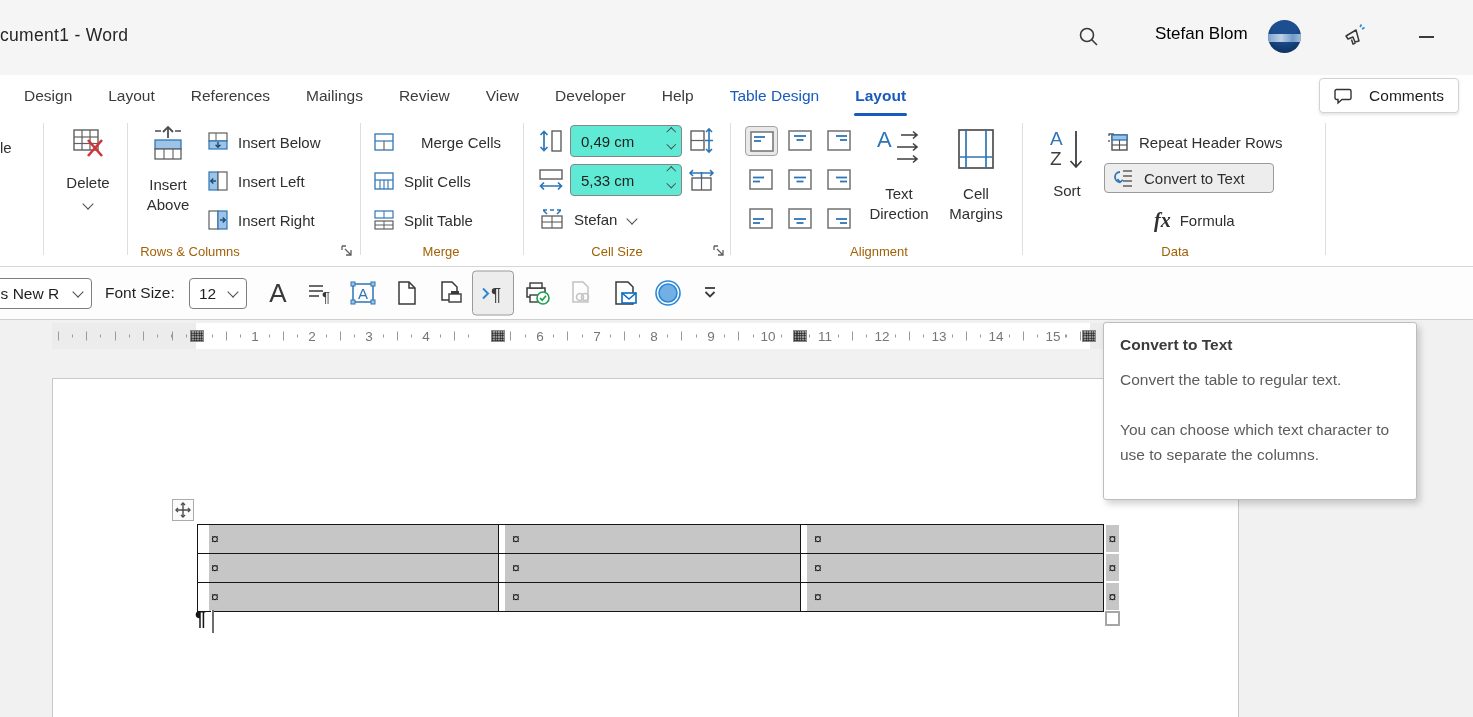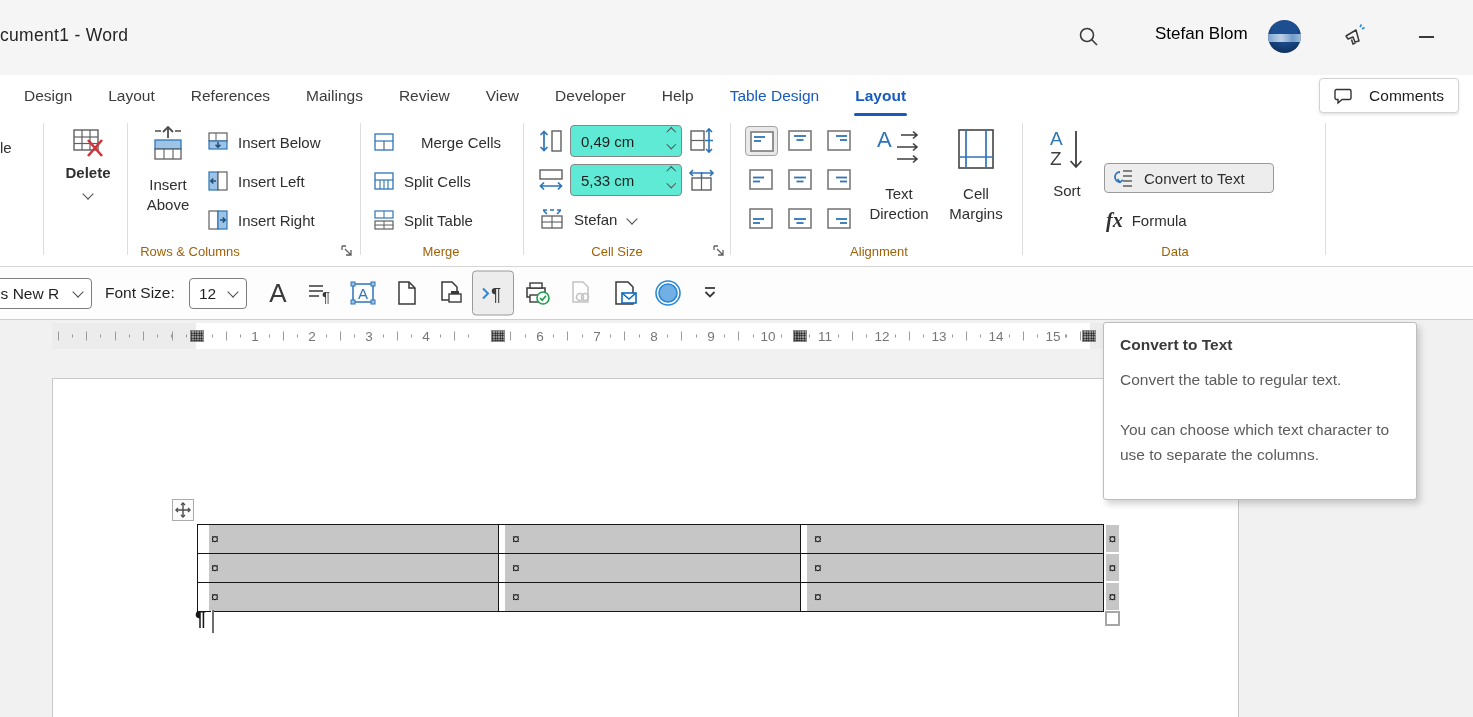--- a/index.html
+++ b/index.html
@@ -155,21 +155,21 @@
       <svg width="34" height="32" viewBox="0 0 34 32">
         <rect x="3" y="3" width="24" height="20" fill="#fff" stroke="#5f5f5f" stroke-width="1.4"></rect>
         <line x1="3" y1="10" x2="27" y2="10" stroke="#5f5f5f" stroke-width="1.2"></line>
         <line x1="3" y1="16.5" x2="27" y2="16.5" stroke="#5f5f5f" stroke-width="1.2"></line>
         <line x1="11" y1="3" x2="11" y2="23" stroke="#5f5f5f" stroke-width="1.2"></line>
         <line x1="19" y1="3" x2="19" y2="23" stroke="#5f5f5f" stroke-width="1.2"></line>
         <line x1="17" y1="13" x2="31" y2="29" stroke="#d13438" stroke-width="2.6"></line>
         <line x1="31" y1="13" x2="17" y2="29" stroke="#d13438" stroke-width="2.6"></line>
       </svg>
     </span>
-    <span style="margin-top:4px;font-weight:bold;">Delete</span>
+    <span style="margin-top:14px;">Delete</span>
     <span class="chev" style="margin-top:7px;"></span>
   </div>
 
   <div class="big-btn" style="left:138px;top:8px;width:60px;">
     <span>
       <svg width="36" height="38" viewBox="0 0 36 38">
         <path d="M18 2 v11" stroke="#4d4d4d" stroke-width="1.8" fill="none"></path>
         <path d="M13 7 L18 2 L23 7" stroke="#4d4d4d" stroke-width="1.8" fill="none"></path>
         <path d="M5 6 h6 M25 6 h6" stroke="#4d4d4d" stroke-width="1.4"></path>
         <rect x="5" y="15" width="26" height="9" fill="#9dc3e6" stroke="#2e75b6" stroke-width="1.3"></rect>
@@ -407,31 +407,43 @@
   <div class="big-btn" style="left:1040px;top:10px;width:54px;">
     <span>
       <svg width="40" height="46" viewBox="0 0 40 46">
         <text x="3" y="18" font-size="19" fill="#2e75b6" font-family="Liberation Sans">A</text>
         <text x="3" y="38" font-size="19" fill="#3f3f3f" font-family="Liberation Sans">Z</text>
         <path d="M29 4 v36 M23.5 34 L29 40 L34.5 34" stroke="#3f3f3f" stroke-width="1.8" fill="none"></path>
       </svg>
     </span>
     <span style="margin-top:8px;">Sort</span>
   </div>
+  <div class="row-btn" style="left:1106px;top:11px;">
+    <span>
+      <svg width="24" height="23" viewBox="0 0 24 23">
+        <path d="M3 5 v-2 h5 M3 9 v2" stroke="#5f5f5f" stroke-width="1.4" fill="none"></path>
+        <rect x="6" y="4" width="15" height="15" fill="#fff" stroke="#4f4f4f" stroke-width="1.4"></rect>
+        <rect x="6" y="4" width="15" height="5" fill="#9dc3e6" stroke="#2e75b6" stroke-width="1.3"></rect>
+        <line x1="6" y1="14" x2="21" y2="14" stroke="#4f4f4f" stroke-width="1.1"></line>
+        <line x1="13.5" y1="9" x2="13.5" y2="19" stroke="#4f4f4f" stroke-width="1.1"></line>
+      </svg>
+    </span>
+    <span>Repeat Header Rows</span>
+  </div>
   <div class="row-btn hl-btn" style="left:1104px;top:46px;width:160px;padding-left:8px;">
     <span>
       <svg width="22" height="22" viewBox="0 0 22 22">
         <path d="M10 4 h9 M10 9 h9 M10 14 h9 M10 19 h9" stroke="#5f5f5f" stroke-width="1.5"></path>
         <path d="M7 5 a5 5 0 1 0 0 10" stroke="#2e75b6" stroke-width="1.8" fill="none"></path>
         <path d="M4.5 12 L7 15.3 L9.8 12.8" stroke="#2e75b6" stroke-width="1.6" fill="none"></path>
       </svg>
     </span>
     <span>Convert to Text</span>
   </div>
-  <div class="row-btn" style="left:1106px;top:89px;">
+  <div class="row-btn" style="left:1154px;top:89px;">
     <span style="font-family:'Liberation Serif',serif;font-style:italic;font-size:20px;color:#303030;font-weight:600;">fx</span>
     <span>Formula</span>
   </div>
   <div class="glabel" style="left:1175px;">Data</div>
 </div>
 
 <div class="toolbar">
   <div class="combo" style="left:-18px;width:110px;top:11px;">
     <span>es New R</span>
     <span class="chev" style="margin-top:-3px;"></span>

